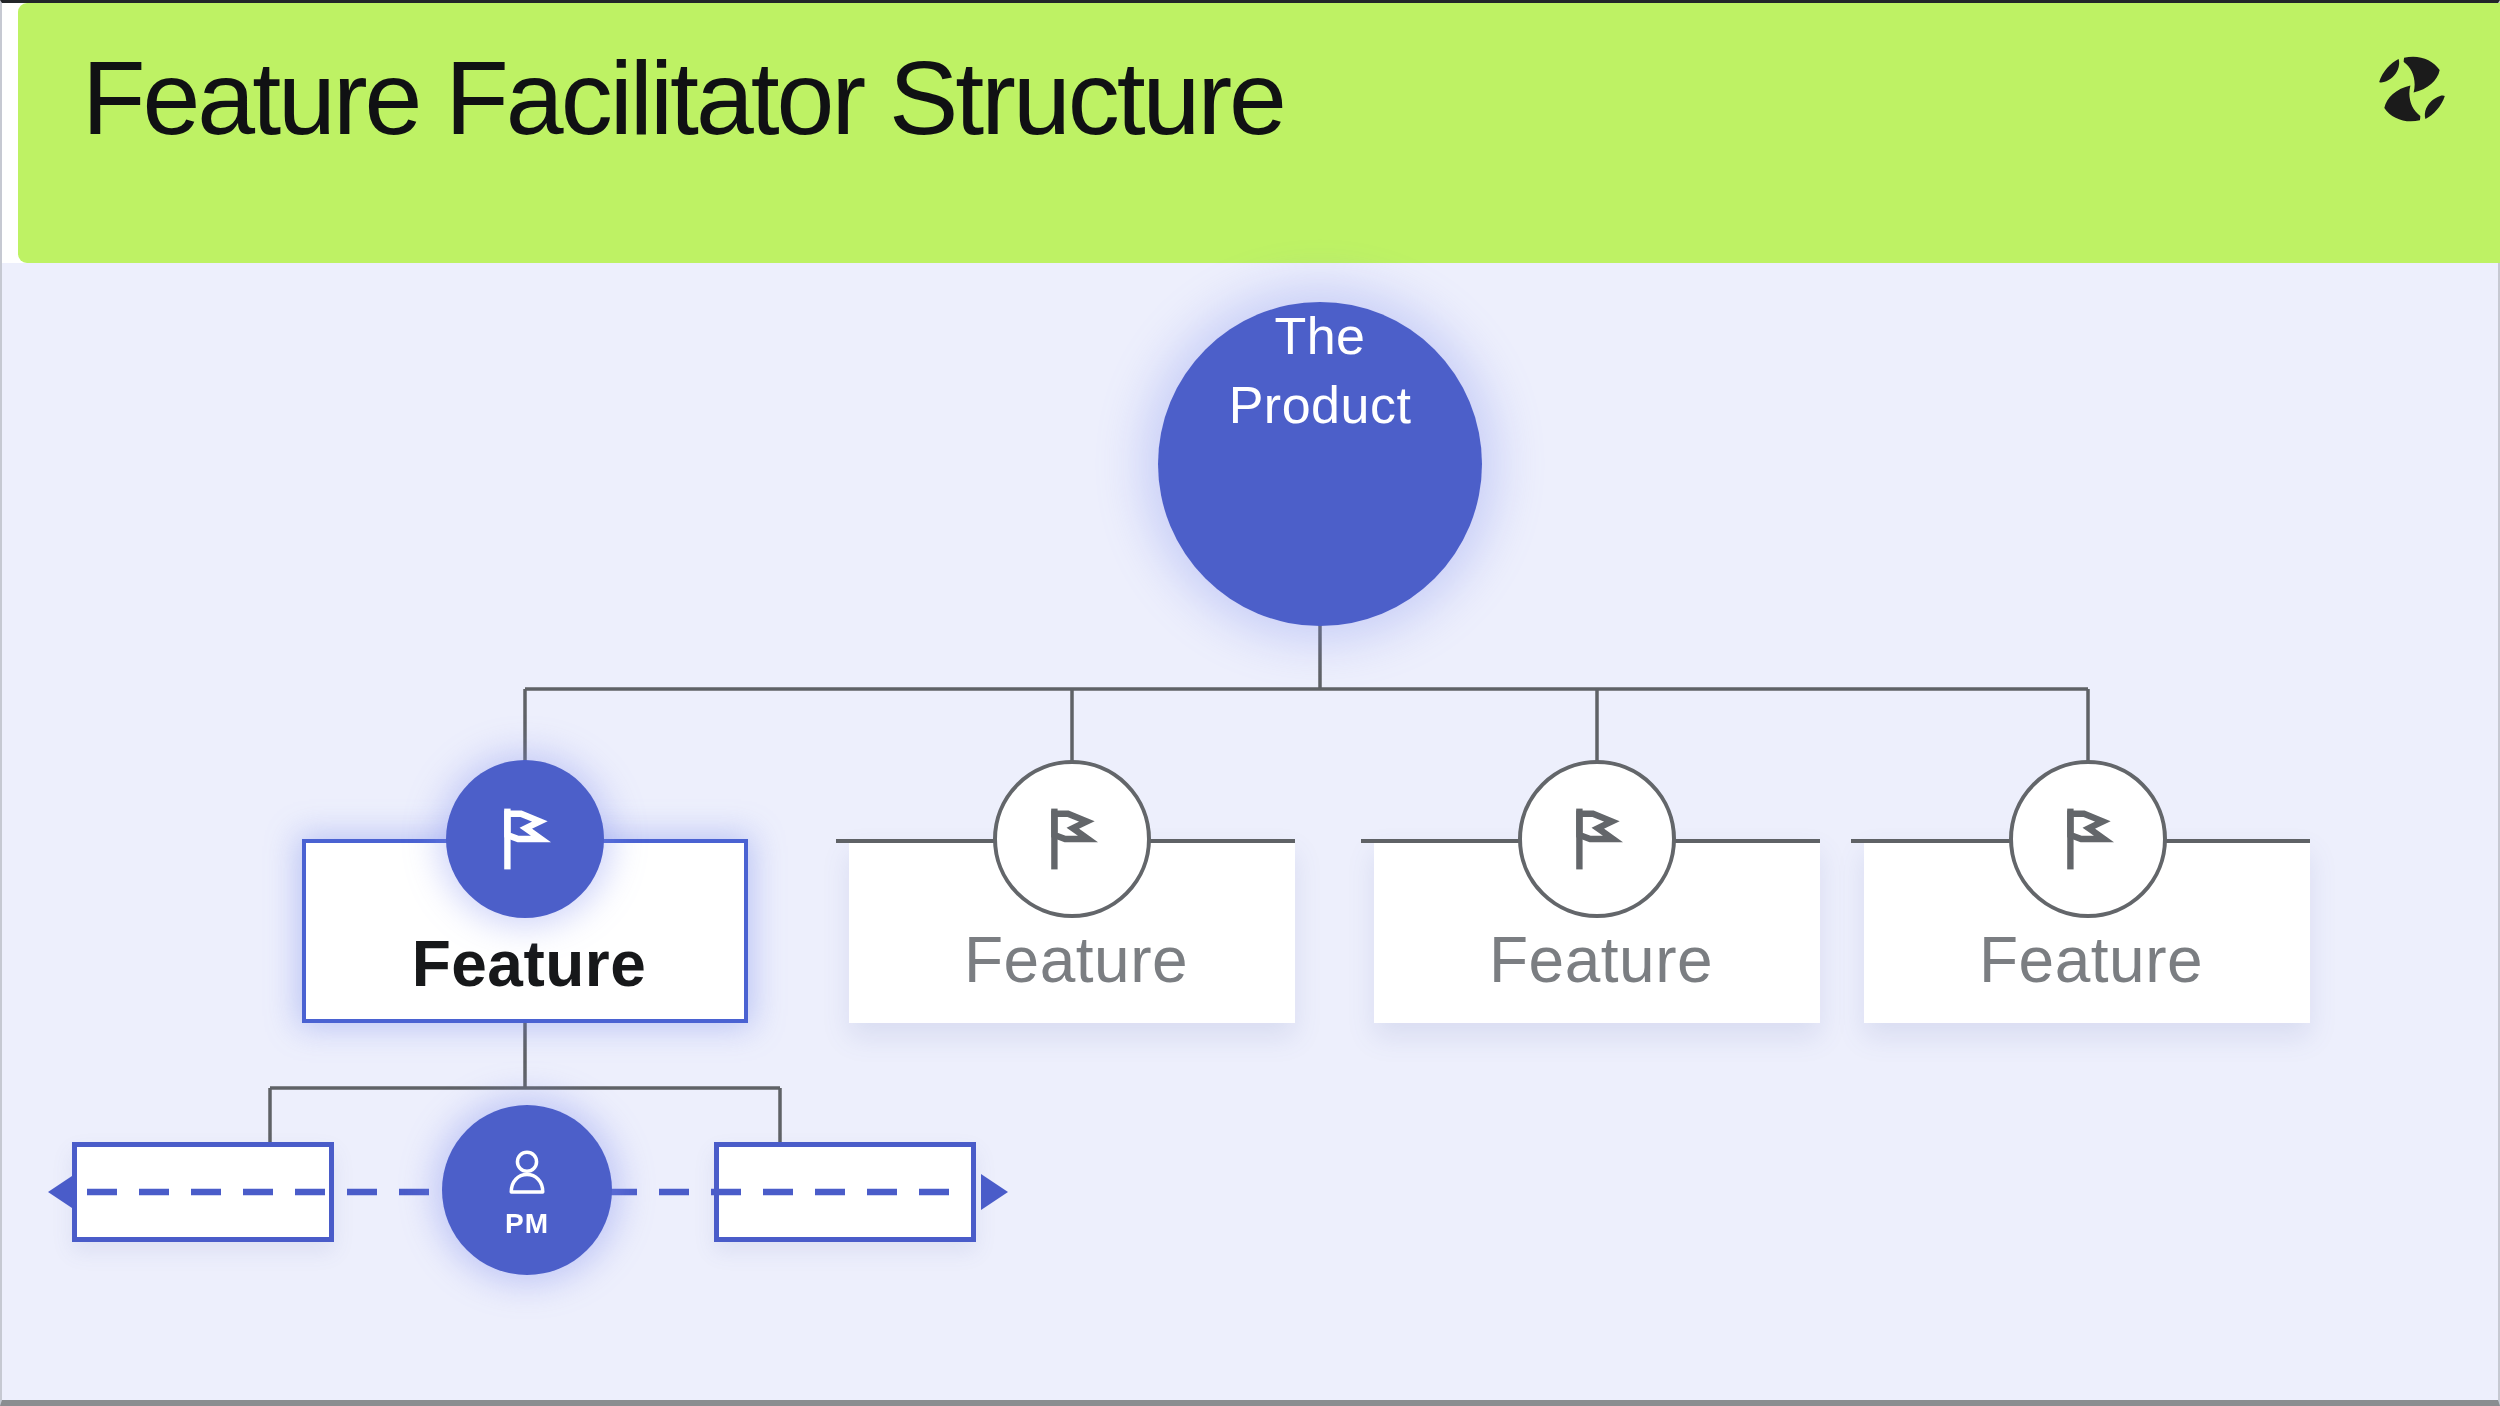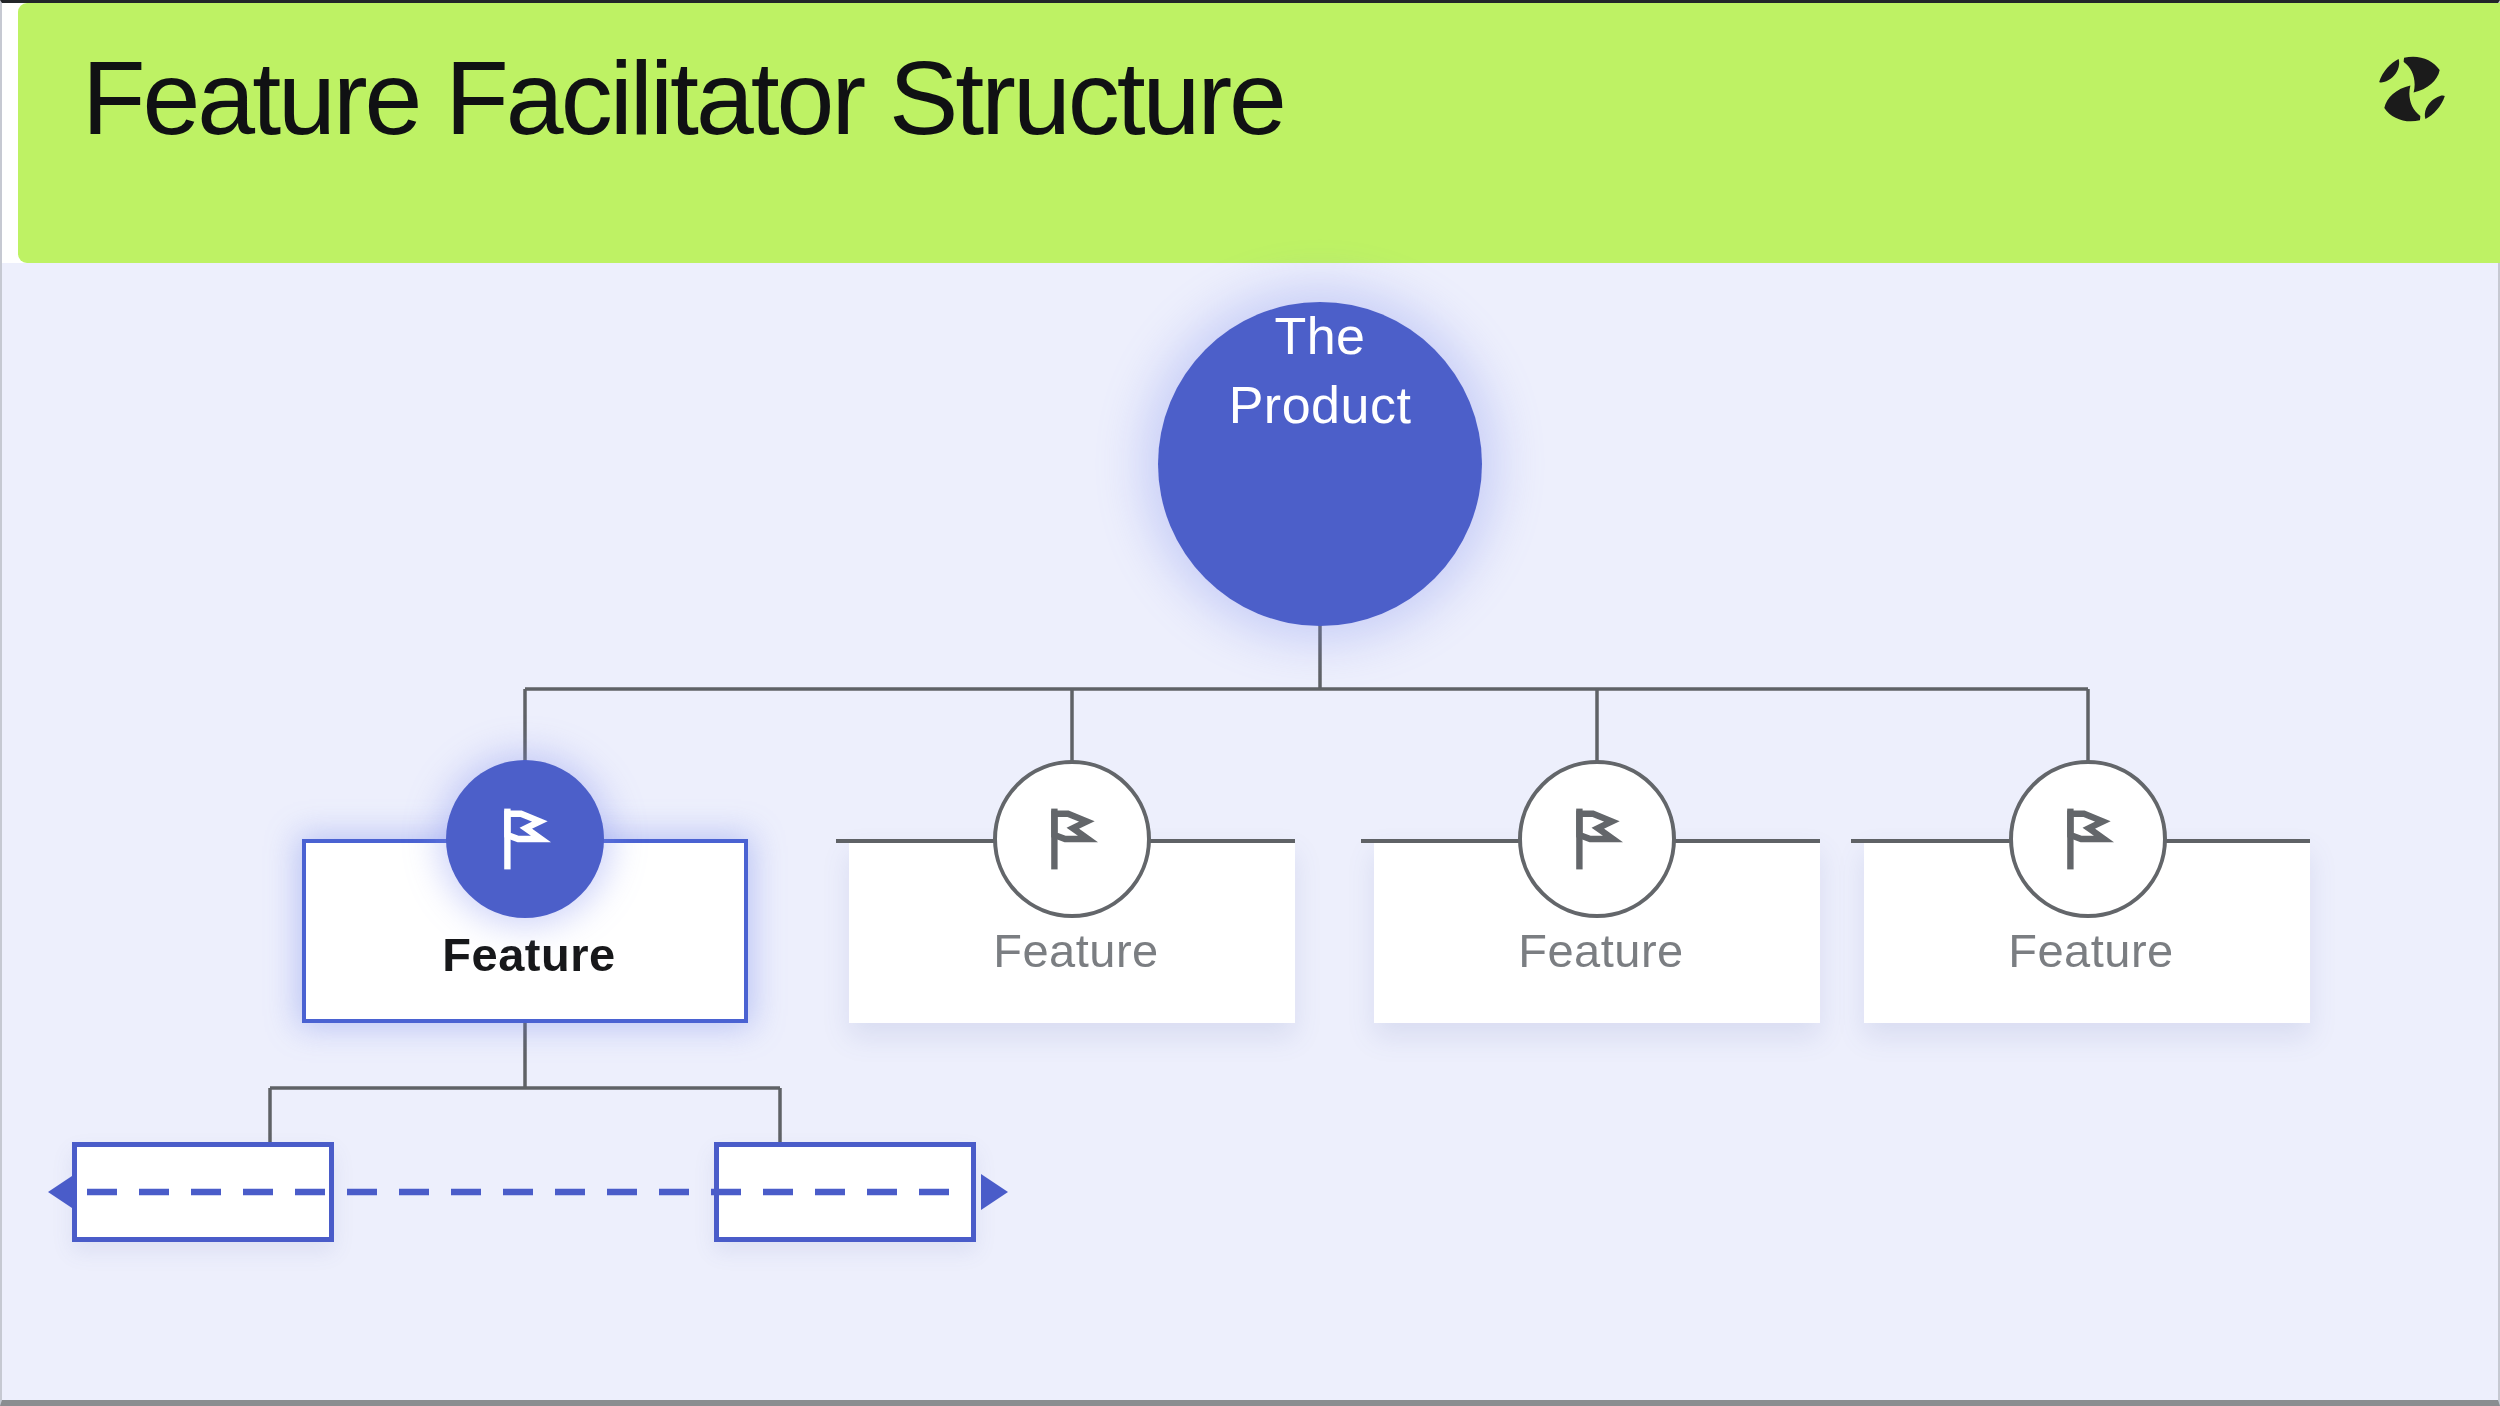--- a/index.html
+++ b/index.html
@@ -57,21 +57,21 @@
     display:flex; align-items:flex-start; justify-content:center;
   }
   .feature-box.inactive{
     box-shadow:0 14px 26px rgba(84,98,168,0.13);
   }
   .feature-box.active{
     border:4px solid #4a62d2;
     box-shadow:0 0 30px 4px rgba(110,130,235,0.40);
   }
   .feature-label{
-    margin-top:84px; font-size:47px; letter-spacing:0.5px;margin-left:8px;
+    margin-top:84px; font-size:64px; letter-spacing:0.5px;margin-left:8px;
   }
   .feature-label.active{ color:#17181a; font-weight:700; }
   .feature-label.inactive{ color:#7b7e82; font-weight:500; }
   .flag-badge{
     position:absolute; top:757px; width:158px; height:158px; border-radius:50%;
     z-index:4; display:flex; align-items:center; justify-content:center;
   }
   .flag-badge.active{
     background:#4c5fc9;
     box-shadow:0 0 34px 8px rgba(128,143,240,0.38);
@@ -196,14 +196,23 @@
   </div>
   <div class="flag-badge inactive" style="left:2007px;">
     <svg viewBox="0 0 24 24" aria-hidden="true">
       <g stroke="#63666a" stroke-width="1.6" fill="none">
         <path d="M7.6 4.4 V19.6"></path>
         <path d="M7.6 5.7 H11 L15.7 7.6 L12.2 9.3 L16 12 H10.3 L7.6 11 Z"></path>
       </g>
     </svg>
   </div>
 
+  <div class="node pm-node">
+    <svg viewBox="0 0 48 48" aria-hidden="true">
+      <g stroke="#ffffff" stroke-width="3" fill="none" stroke-linejoin="round">
+        <circle cx="24" cy="13.5" r="8.2"></circle>
+        <path d="M10.5 39.5 C10.5 30 16.5 24.5 24 24.5 C31.5 24.5 37.5 30 37.5 39.5 Z"></path>
+      </g>
+    </svg>
+    <div class="pm-label">PM</div>
+  </div>
 
 </div>
 
 </body></html>

